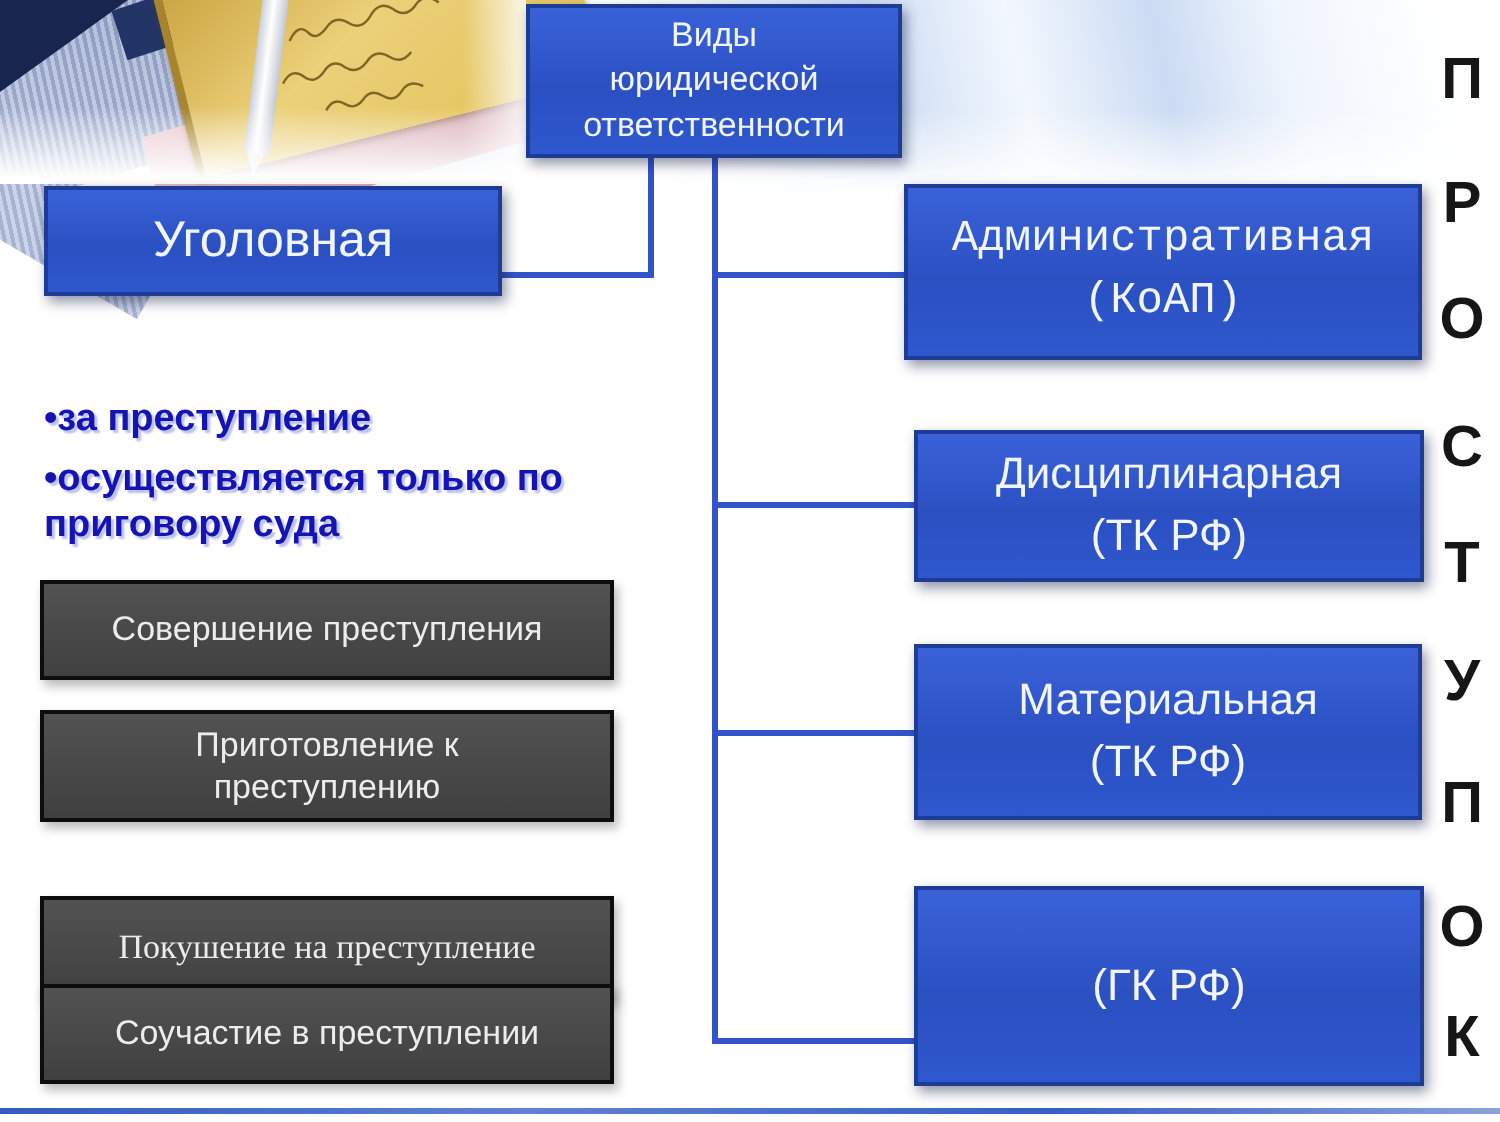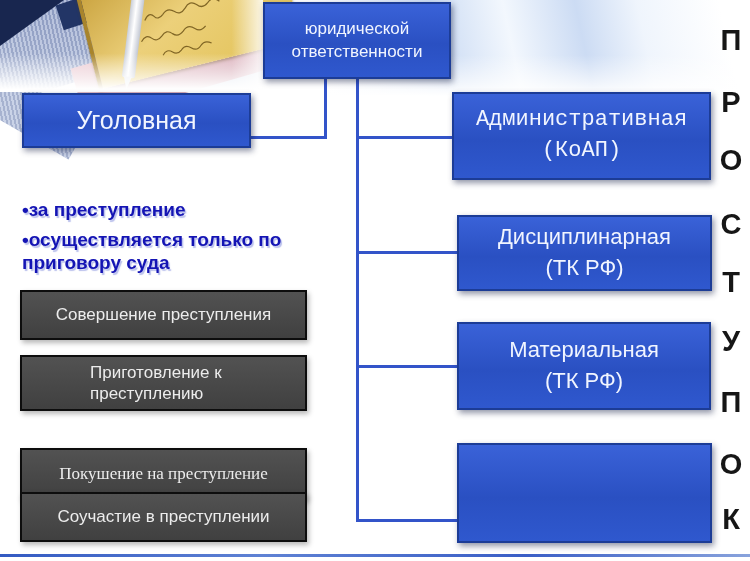--- a/index.html
+++ b/index.html
@@ -51,21 +51,21 @@
     box-shadow:2px 3px 6px rgba(10,20,60,0.45);
   }
   .title-box{left:263px;top:2px;width:188px;height:77px;font-size:17px;line-height:1.33;}
   .crime-box{left:22px;top:93px;width:229px;height:55px;font-size:25px;}
   .r-box{font-size:22px;line-height:1.4;}
   .r-box span{display:block;}
   .title-box span{display:block;}
   
   .darkbox{
     position:absolute;left:20px;width:287px;display:flex;align-items:center;justify-content:center;
-    text-align:left;background:linear-gradient(180deg,#525252,#404040);
+    text-align:center;background:linear-gradient(180deg,#525252,#404040);
     border:2px solid #0d0d0d;color:#ececec;font-size:17px;line-height:1.25;box-sizing:border-box;
     box-shadow:2px 3px 5px rgba(0,0,0,0.28);
   }
   .darkbox.narrow{padding:0 68px;}
   
   .bullet{
     position:absolute;left:22px;width:314px;font-size:19px;font-weight:bold;color:#1414b4;
     line-height:1.22;text-shadow:1.5px 1.5px 1px rgba(130,140,220,0.55);
   }
   
@@ -104,20 +104,21 @@
   <div class="line" style="left:324px;top:79px;width:3px;height:60px;"></div>
   <div class="line" style="left:251px;top:136px;width:76px;height:3px;"></div>
   <div class="line" style="left:356px;top:79px;width:3px;height:443px;"></div>
   <div class="line" style="left:359px;top:136px;width:95px;height:3px;"></div>
   <div class="line" style="left:359px;top:251px;width:100px;height:3px;"></div>
   <div class="line" style="left:359px;top:365px;width:100px;height:3px;"></div>
   <div class="line" style="left:356px;top:519px;width:103px;height:3px;"></div>
 
   <div class="bluebox title-box">
     <div>
+      <span>Виды</span>
       <span>юридической</span>
       <span>ответственности</span>
     </div>
   </div>
 
   <div class="bluebox crime-box">
     <span>Уголовная</span>
   </div>
 
   <div class="bullet" style="top:182px;margin-top:16px;">•за преступление</div>
@@ -149,20 +150,21 @@
     </div>
   </div>
   <div class="bluebox r-box" style="left:457px;top:322px;width:254px;height:88px;align-items:center;">
     <div>
       <span>Материальная</span>
       <span>(ТК РФ)</span>
     </div>
   </div>
   <div class="bluebox r-box" style="left:457px;top:443px;width:255px;height:100px;">
     <div>
+      <span>(ГК РФ)</span>
     </div>
   </div>
 
   <div class="vletter" style="top:24px;">П</div>
   <div class="vletter" style="top:86px;">Р</div>
   <div class="vletter" style="top:144px;">О</div>
   <div class="vletter" style="top:208px;">С</div>
   <div class="vletter" style="top:266px;">Т</div>
   <div class="vletter" style="top:325px;">У</div>
   <div class="vletter" style="top:386px;">П</div>

